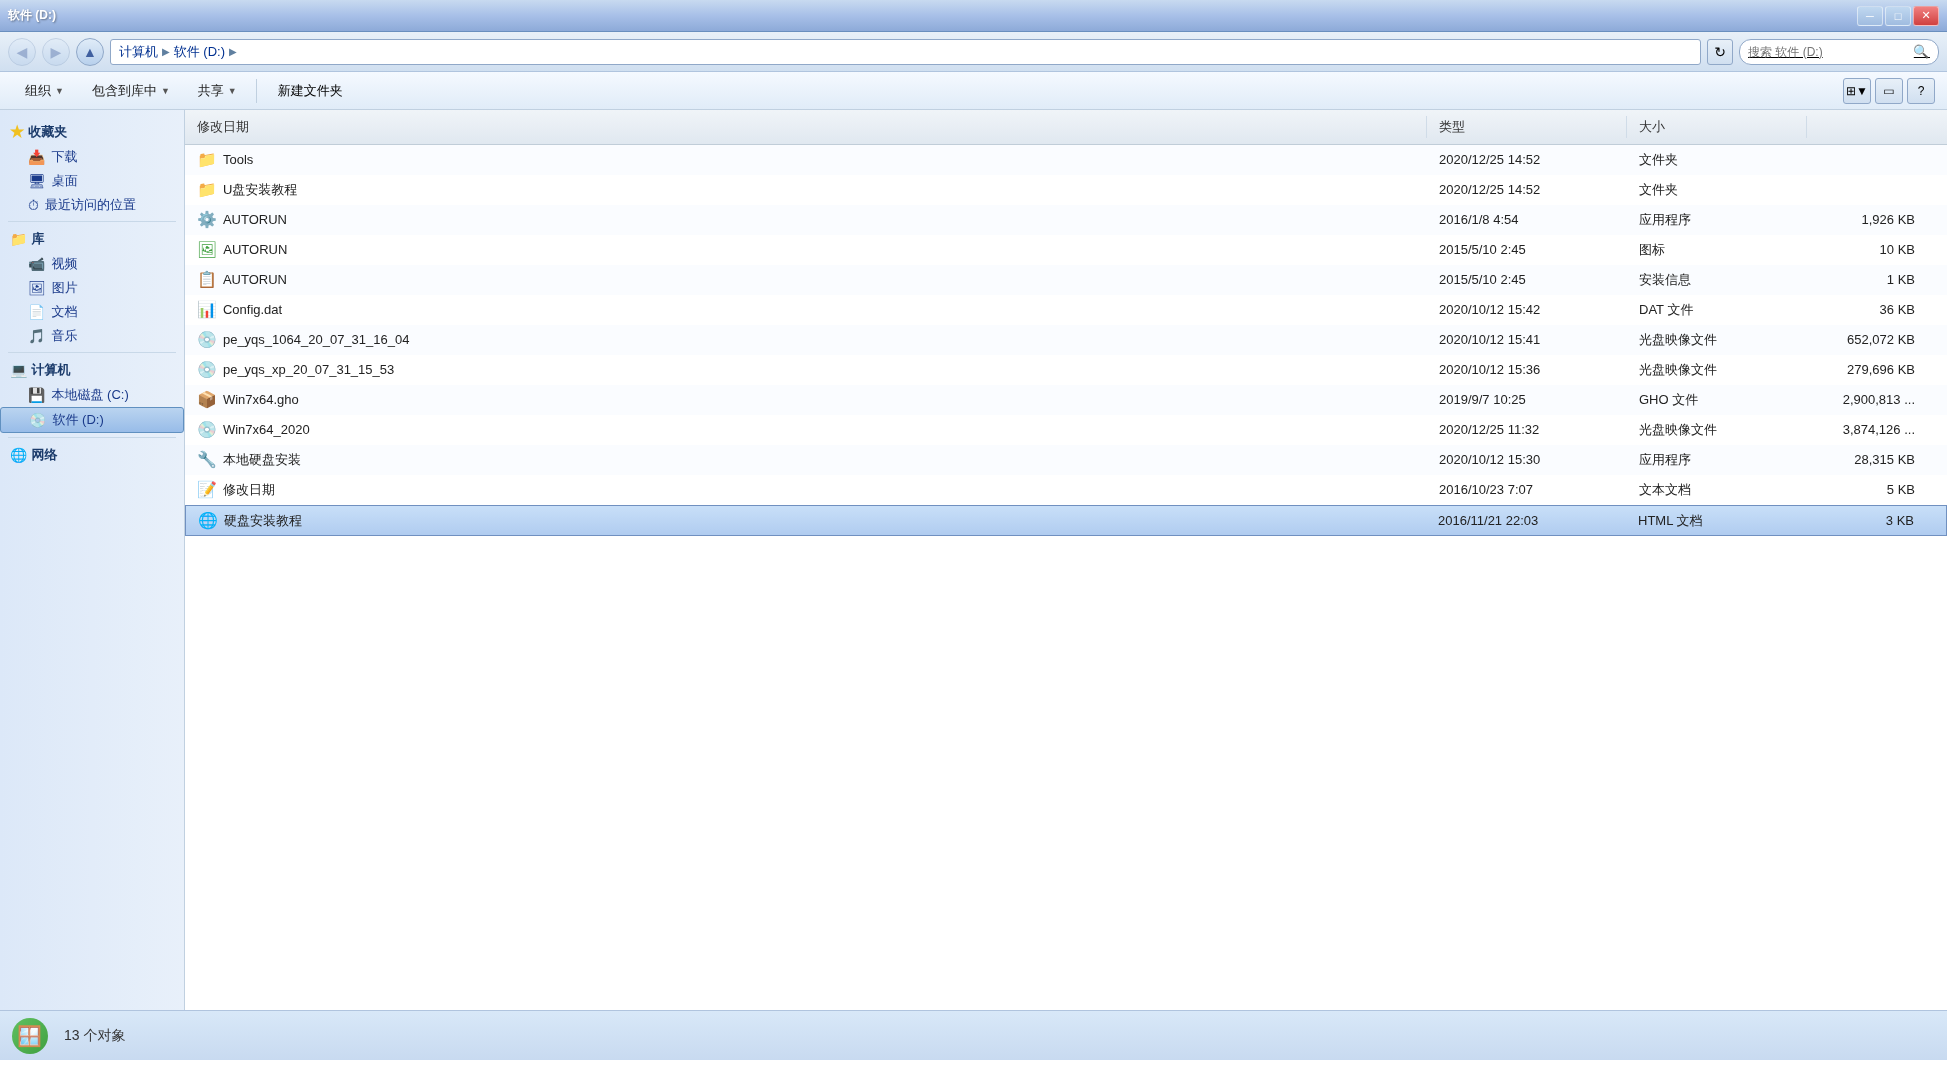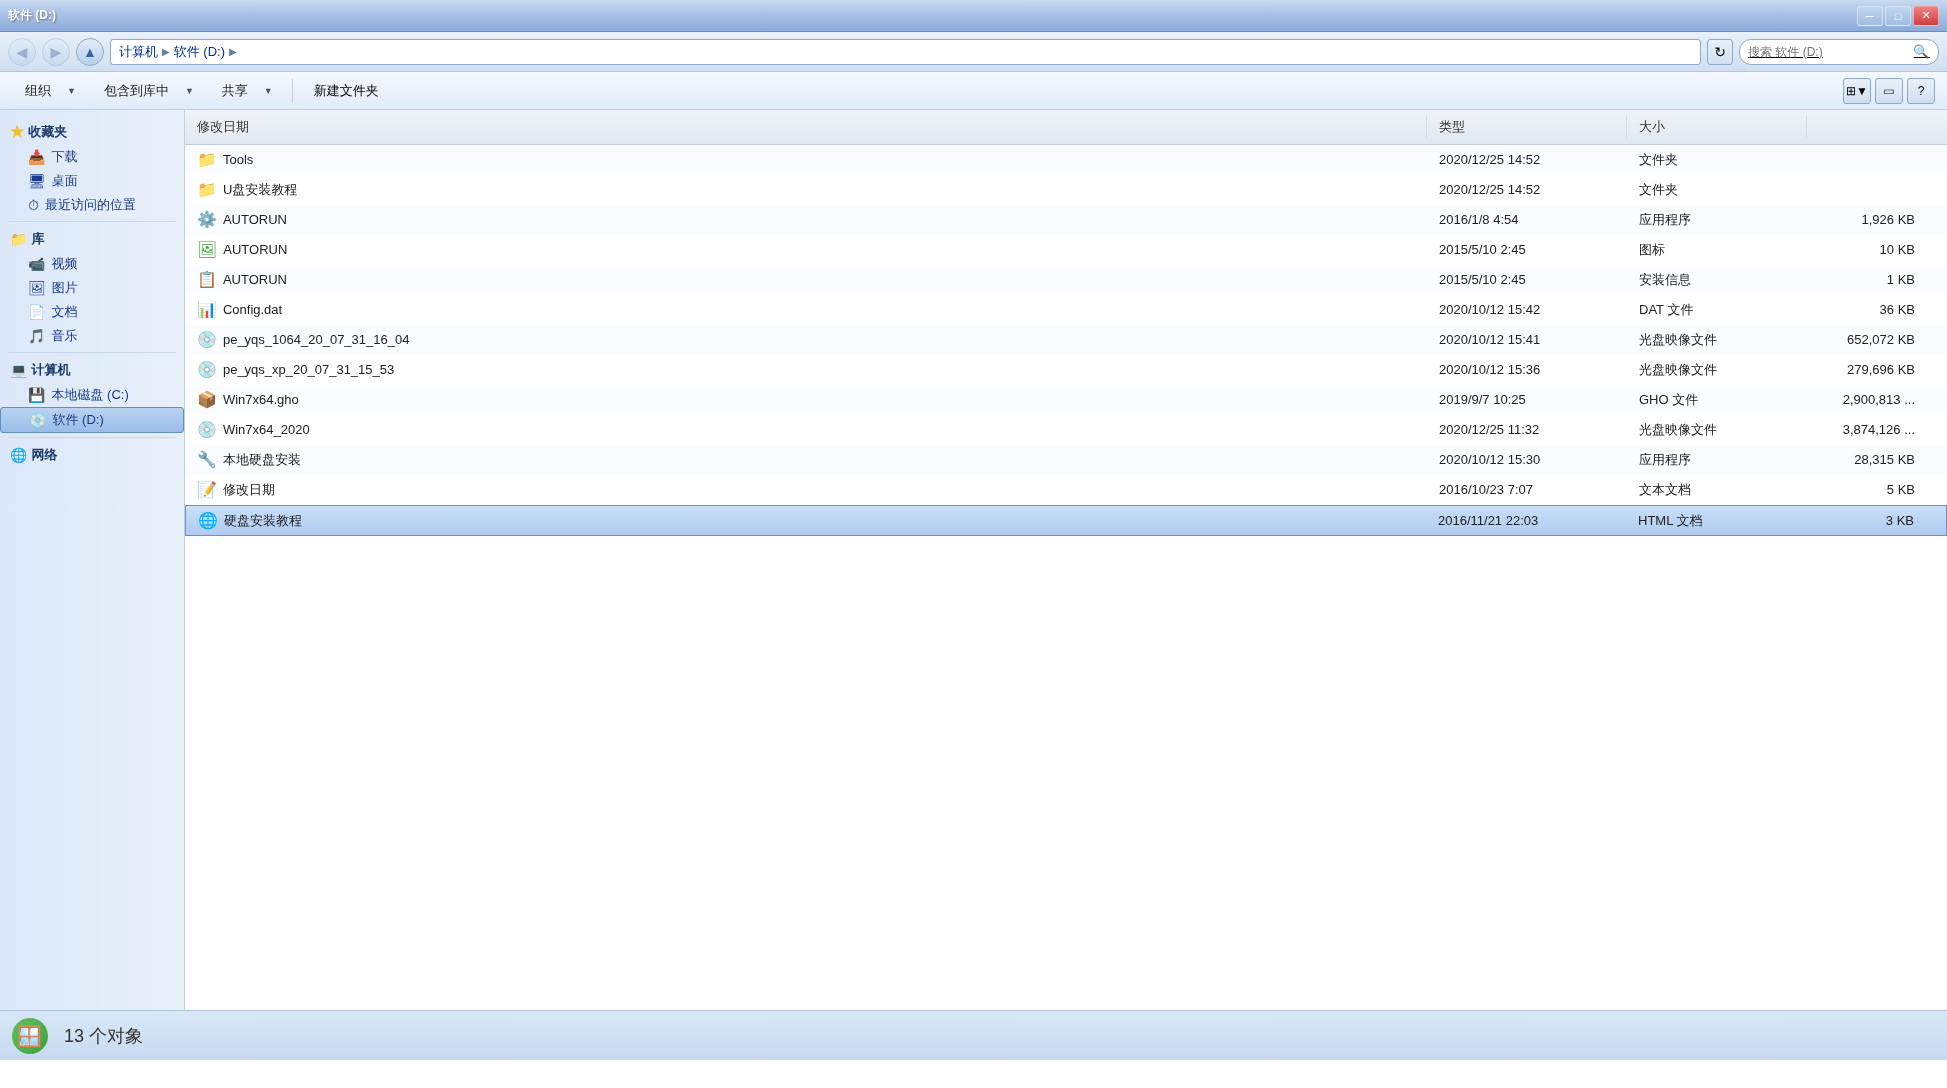--- a/index.html
+++ b/index.html
@@ -128,21 +128,21 @@
       align-items: center;
       padding: 0 12px;
       gap: 2px;
       border-bottom: 1px solid #c0d0e0;
     }
     .toolbar-btn {
       height: 30px;
       padding: 0 12px;
       display: flex;
       align-items: center;
-      gap: 16px;
+      gap: 4px;
       border-radius: 3px;
       cursor: pointer;
       font-size: 13px;
       color: #222;
       border: 1px solid transparent;
     }
     .toolbar-btn .arrow { font-size: 9px; color: #555; }
     .toolbar-separator { width: 1px; height: 24px; background: #c0d0e0; margin: 0 4px; }
     .new-folder-btn {
       height: 30px;
@@ -284,21 +284,21 @@
       height: 36px;
       background: linear-gradient(135deg, #60c060, #40a040);
       border-radius: 50%;
       display: flex;
       align-items: center;
       justify-content: center;
       color: #fff;
       font-size: 20px;
     }
     .status-text {
-      font-size: 18px;
+      font-size: 14px;
       color: #333;
     }
 
     
     ::-webkit-scrollbar { width: 12px; }
     ::-webkit-scrollbar-track { background: #e8f0f8; }
     ::-webkit-scrollbar-thumb { background: #b0c8e0; border-radius: 6px; border: 1px solid #90b0d0; }
   </style>
 </head>
 <body>

